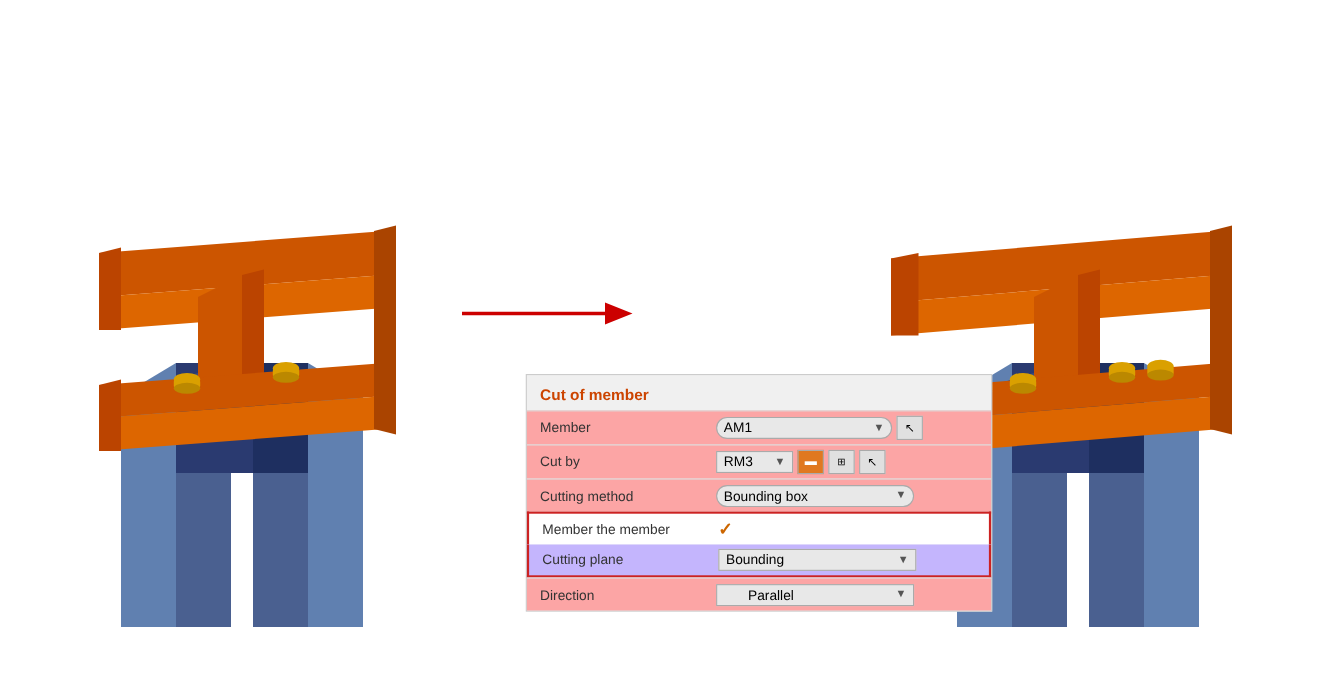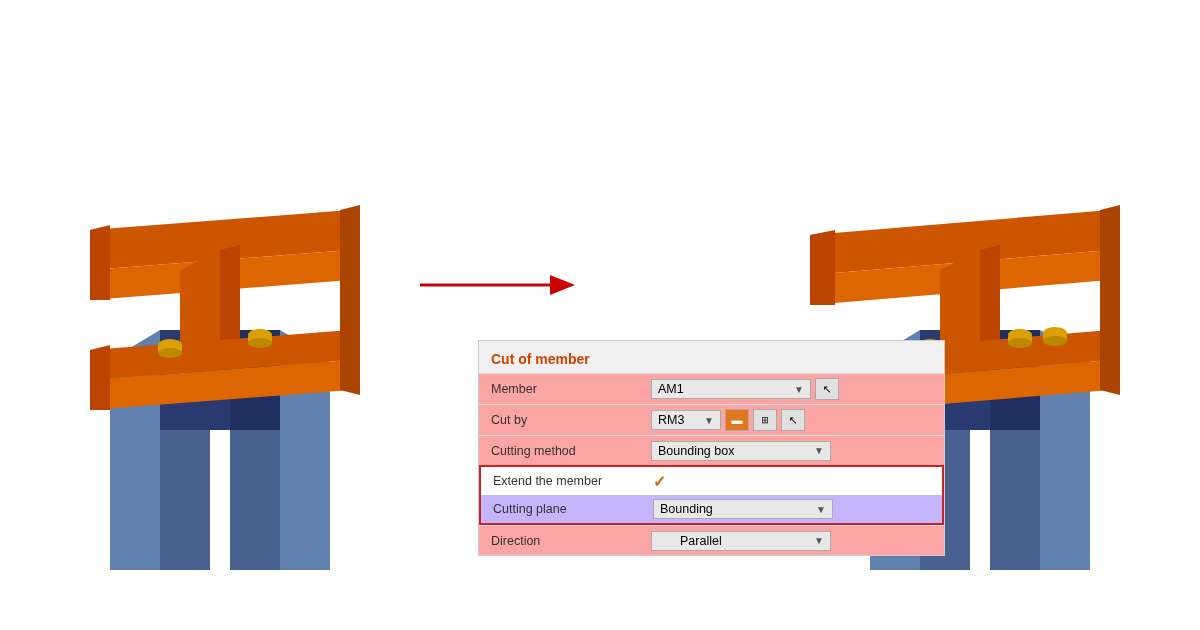--- a/index.html
+++ b/index.html
@@ -46,21 +46,21 @@
     .arrow-svg {
       width: 160px;
       height: 30px;
     }
 
     
     .panel {
       position: absolute;
       left: 478px;
       top: 340px;
-      width: 467px;
+      width: 424px;
       background: #f0f0f0;
       border: 1px solid #ccc;
       font-size: 12.5px;
     }
 
     .panel-title {
       color: #cc4400;
       font-weight: bold;
       font-size: 14px;
       padding: 10px 12px 6px 12px;
@@ -106,20 +106,21 @@
       padding: 2px 6px;
       display: flex;
       align-items: center;
       justify-content: space-between;
       min-width: 100px;
       cursor: pointer;
     }
 
     .select-box-wide {
       min-width: 160px;
+      border-radius: 10px;
     }
 
     .select-arrow {
       font-size: 10px;
       color: #555;
       margin-left: 6px;
     }
 
     .icon-btn {
       width: 24px;
@@ -279,21 +280,21 @@
     <div class="panel-label">Cutting method</div>
     <div class="panel-value">
       <div class="select-box select-box-wide" style="min-width:180px;">
         <span>Bounding box</span>
         <span class="select-arrow">▼</span>
       </div>
     </div>
   </div>
 
   <div class="panel-row highlighted" style="border-bottom: none; padding-bottom: 4px;">
-    <div class="panel-label">Extend the member</div>
+    <div class="panel-label">Member the member</div>
     <div class="panel-value">
       <span class="checkmark">✓</span>
     </div>
   </div>
 
   <div class="panel-row highlighted-bottom" style="padding-top: 4px;">
     <div class="panel-label">Cutting plane</div>
     <div class="panel-value">
       <div class="select-box" style="min-width:180px;">
         <span>Bounding</span>

